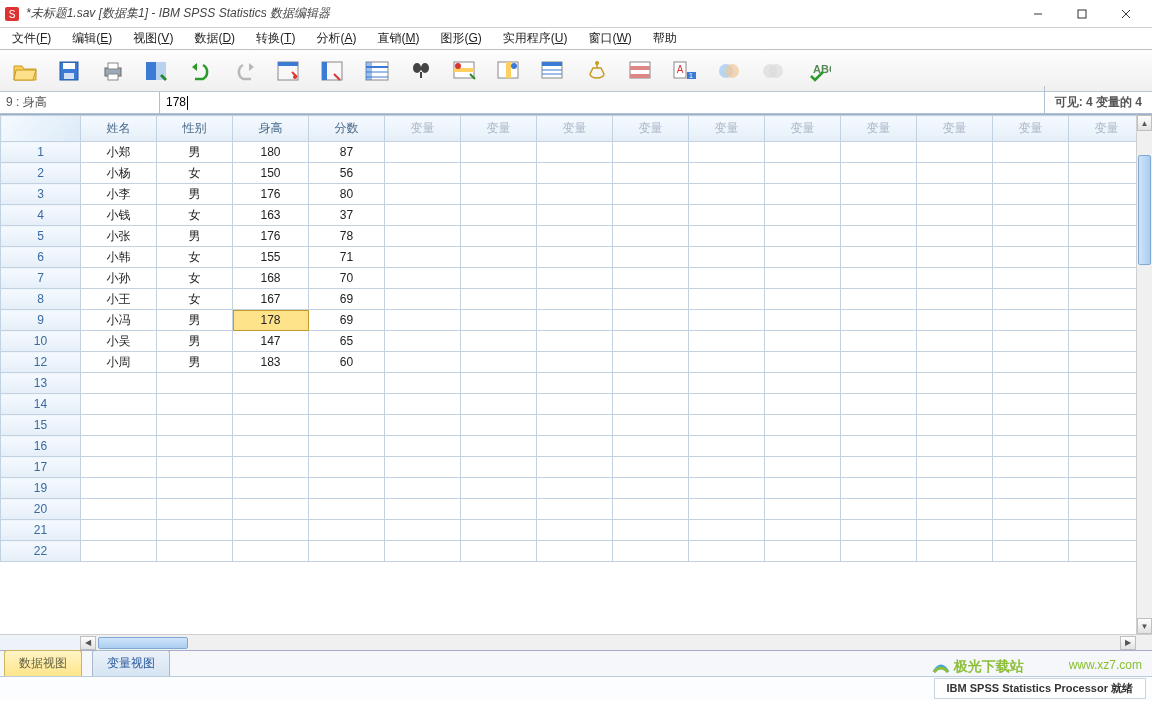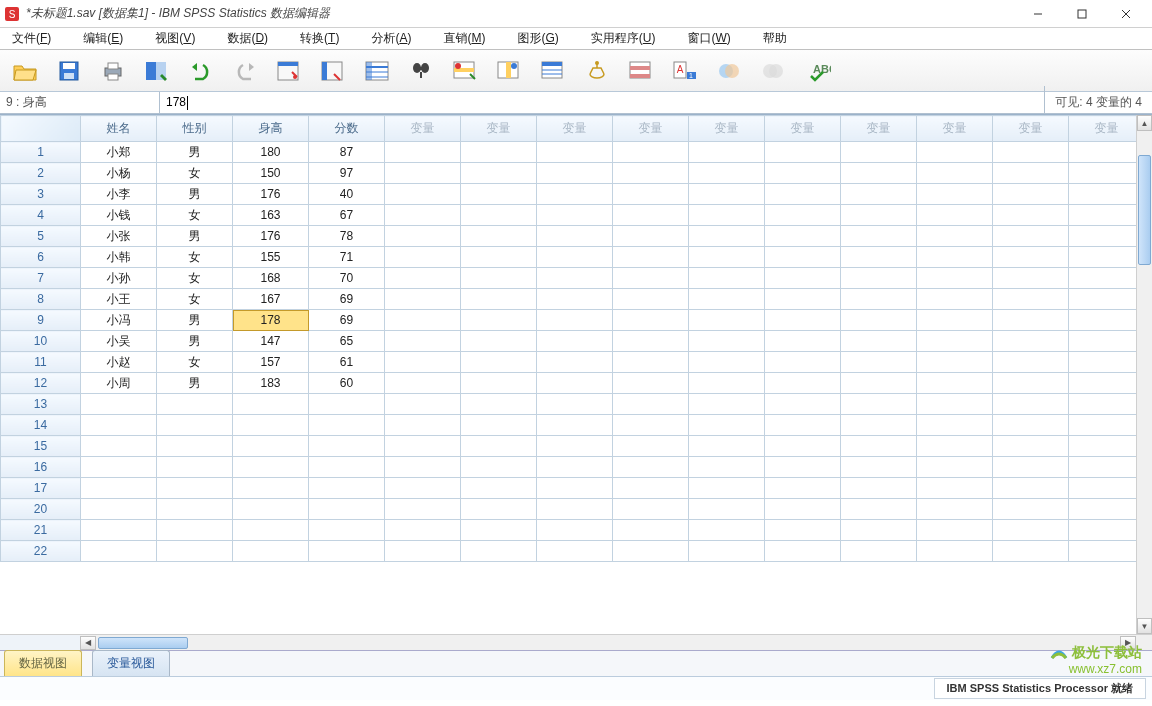--- a/index.html
+++ b/index.html
@@ -6,35 +6,35 @@
 body { font-family: "Microsoft YaHei", Arial, sans-serif; font-size: 12px; color: #000; background: #fff; overflow: hidden; width: 1152px; height: 706px; }
 
 
 .titlebar { display: flex; align-items: center; height: 28px; background: #fff; border-bottom: 1px solid #d0d0d0; padding: 0 4px; }
 .titlebar .app-icon { width: 16px; height: 16px; margin-right: 6px; display:flex; align-items:center; justify-content:center; }
 .titlebar .title { flex: 1; color: #444; font-size: 12px; font-style: italic; }
 .win-controls { display: flex; }
 .win-btn { width: 44px; height: 28px; display: flex; align-items:center; justify-content:center; color:#333; }
 
 
-.menubar { display: flex; align-items: center; height: 22px; background: #fff; border-bottom: 1px solid #c0c0c0; padding: 0 4px; gap: 16px; }
+.menubar { display: flex; align-items: center; height: 22px; background: #fff; border-bottom: 1px solid #c0c0c0; padding: 0 4px; gap: 5px; }
 .menu-item { padding: 2px 8px; color:#222; }
 .menu-item u { text-decoration: underline; }
 
 
 .toolbar { display: flex; align-items: center; height: 42px; background: linear-gradient(#fdfdfd,#f0f0f0); border-bottom: 1px solid #b8c8d8; padding: 2px 8px; gap: 10px; }
 .tool-btn { width: 34px; height: 34px; display:flex; align-items:center; justify-content:center; border-radius:2px; }
 
 
 .cellbar { display:flex; align-items:center; height:22px; border-bottom:1px solid #b0c0d0; }
 .cell-ref { width:160px; padding:2px 6px; border-right:1px solid #b0c0d0; color:#555; }
 .cell-val { flex:1; padding:2px 6px; position:relative; }
 .cell-val .cursor { display:inline-block; width:1px; height:14px; background:#000; vertical-align:middle; margin-left:1px; animation:blink 1s steps(1) infinite; }
 @keyframes blink { 50% { opacity:0; } }
-.visible-info { padding:8px 10px; color:#555; font-size:12px; border-left:1px solid #b0c0d0;}
+.visible-info { padding:8px 10px; color:#555; font-size:12px; border-left:1px solid #b0c0d0;font-weight:bold;}
 
 
 .grid-wrap { position:relative; height: 536px; border-top:1px solid #9bb2ca; }
 .grid-scroll { position:absolute; inset:0; right:16px; overflow:hidden; }
 table.grid { border-collapse: collapse; width: 1136px; table-layout: fixed; }
 table.grid th, table.grid td { border: 1px solid #c2d2e0; height: 21px; font-size:12px; text-align:center; padding:0; }
 table.grid th { background: linear-gradient(#f5faff,#e5eef8); color:#4a6a8a; font-weight:normal; position:relative; }
 table.grid th.corner { width:80px; background: linear-gradient(135deg,#f5faff,#dceaf7); }
 table.grid th.rowhead { width:80px; color:#3a6aa0; background: linear-gradient(#f5faff,#e5eef8); text-align:center;}
 table.grid th.colhead { height:26px; }
@@ -61,21 +61,21 @@
 .view-tabs { display:flex; align-items:flex-end; height:26px; background:#f5f7fa; border-top:1px solid #aac; padding-left:4px; gap:8px; }
 .view-tab { padding:4px 14px; border:1px solid #a9b8c8; border-bottom:none; background:linear-gradient(#eaf2fb,#d6e4f2); color:#2a5a9a; font-size:12px; margin-right:2px; border-radius:3px 3px 0 0; }
 .view-tab.active { background:linear-gradient(#fff4c6,#ffe58a); color:#664; border-color:#cbb65a;}
 
 
 .bottom-strip { display:flex; height:24px; border-top:1px solid #bcd; background:#fbfdff; align-items:center; }
 .bottom-strip .spacer { flex:1; }
 .bottom-strip .status { padding:2px 12px; color:#333; border:1px solid #c8d4e0; background:#fff; margin-right:6px; font-size:11px;font-weight:bold;}
 
 
-.watermark { position:absolute; right:10px; bottom:30px; font-size:11px; color:#8dbf3b; display:flex; flex-direction:column; align-items:flex-end; pointer-events:none; }
+.watermark { position:absolute; right:10px; bottom:30px; font-size:11px; color:#8dbf3b; display:flex; pointer-events:none; }
 .watermark .logo { display:flex; align-items:center; gap:4px; font-size:14px; font-weight:bold; }
 .watermark .url { color:#88c030; font-size:12px;margin-left:45px; }
 </style>
 </head>
 <body>
 
 <div class="titlebar">
   <span class="app-icon">
     <svg width="16" height="16" viewBox="0 0 16 16">
         <rect x="1" y="1" width="14" height="14" rx="2" fill="#d33"></rect>
@@ -314,55 +314,55 @@
             <td class="dim"></td>
             <td class="dim"></td>
             <td class="dim"></td>
             <td class="dim"></td>
           </tr>
           <tr>
             <th class="rowhead">2</th>
             <td>小杨</td>
             <td>女</td>
             <td>150</td>
-            <td>97</td>
+            <td>56</td>
             <td class="dim"></td>
             <td class="dim"></td>
             <td class="dim"></td>
             <td class="dim"></td>
             <td class="dim"></td>
             <td class="dim"></td>
             <td class="dim"></td>
             <td class="dim"></td>
             <td class="dim"></td>
             <td class="dim"></td>
           </tr>
           <tr>
             <th class="rowhead">3</th>
             <td>小李</td>
             <td>男</td>
             <td>176</td>
-            <td>40</td>
+            <td>80</td>
             <td class="dim"></td>
             <td class="dim"></td>
             <td class="dim"></td>
             <td class="dim"></td>
             <td class="dim"></td>
             <td class="dim"></td>
             <td class="dim"></td>
             <td class="dim"></td>
             <td class="dim"></td>
             <td class="dim"></td>
           </tr>
           <tr>
             <th class="rowhead">4</th>
             <td>小钱</td>
             <td>女</td>
             <td>163</td>
-            <td>67</td>
+            <td>37</td>
             <td class="dim"></td>
             <td class="dim"></td>
             <td class="dim"></td>
             <td class="dim"></td>
             <td class="dim"></td>
             <td class="dim"></td>
             <td class="dim"></td>
             <td class="dim"></td>
             <td class="dim"></td>
             <td class="dim"></td>
@@ -463,37 +463,20 @@
             <td class="dim"></td>
             <td class="dim"></td>
             <td class="dim"></td>
             <td class="dim"></td>
             <td class="dim"></td>
             <td class="dim"></td>
             <td class="dim"></td>
             <td class="dim"></td>
           </tr>
           <tr>
-            <th class="rowhead">11</th>
-            <td>小赵</td>
-            <td>女</td>
-            <td>157</td>
-            <td>61</td>
-            <td class="dim"></td>
-            <td class="dim"></td>
-            <td class="dim"></td>
-            <td class="dim"></td>
-            <td class="dim"></td>
-            <td class="dim"></td>
-            <td class="dim"></td>
-            <td class="dim"></td>
-            <td class="dim"></td>
-            <td class="dim"></td>
-          </tr>
-          <tr>
             <th class="rowhead">12</th>
             <td>小周</td>
             <td>男</td>
             <td>183</td>
             <td>60</td>
             <td class="dim"></td>
             <td class="dim"></td>
             <td class="dim"></td>
             <td class="dim"></td>
             <td class="dim"></td>
@@ -566,20 +549,37 @@
             <td></td>
             <td></td>
             <td></td>
             <td></td>
             <td></td>
             <td></td>
             <td></td>
           </tr>
           <tr>
             <th class="rowhead">17</th>
+            <td></td>
+            <td></td>
+            <td></td>
+            <td></td>
+            <td></td>
+            <td></td>
+            <td></td>
+            <td></td>
+            <td></td>
+            <td></td>
+            <td></td>
+            <td></td>
+            <td></td>
+            <td></td>
+          </tr>
+          <tr>
+            <th class="rowhead">19</th>
             <td></td>
             <td></td>
             <td></td>
             <td></td>
             <td></td>
             <td></td>
             <td></td>
             <td></td>
             <td></td>
             <td></td>

